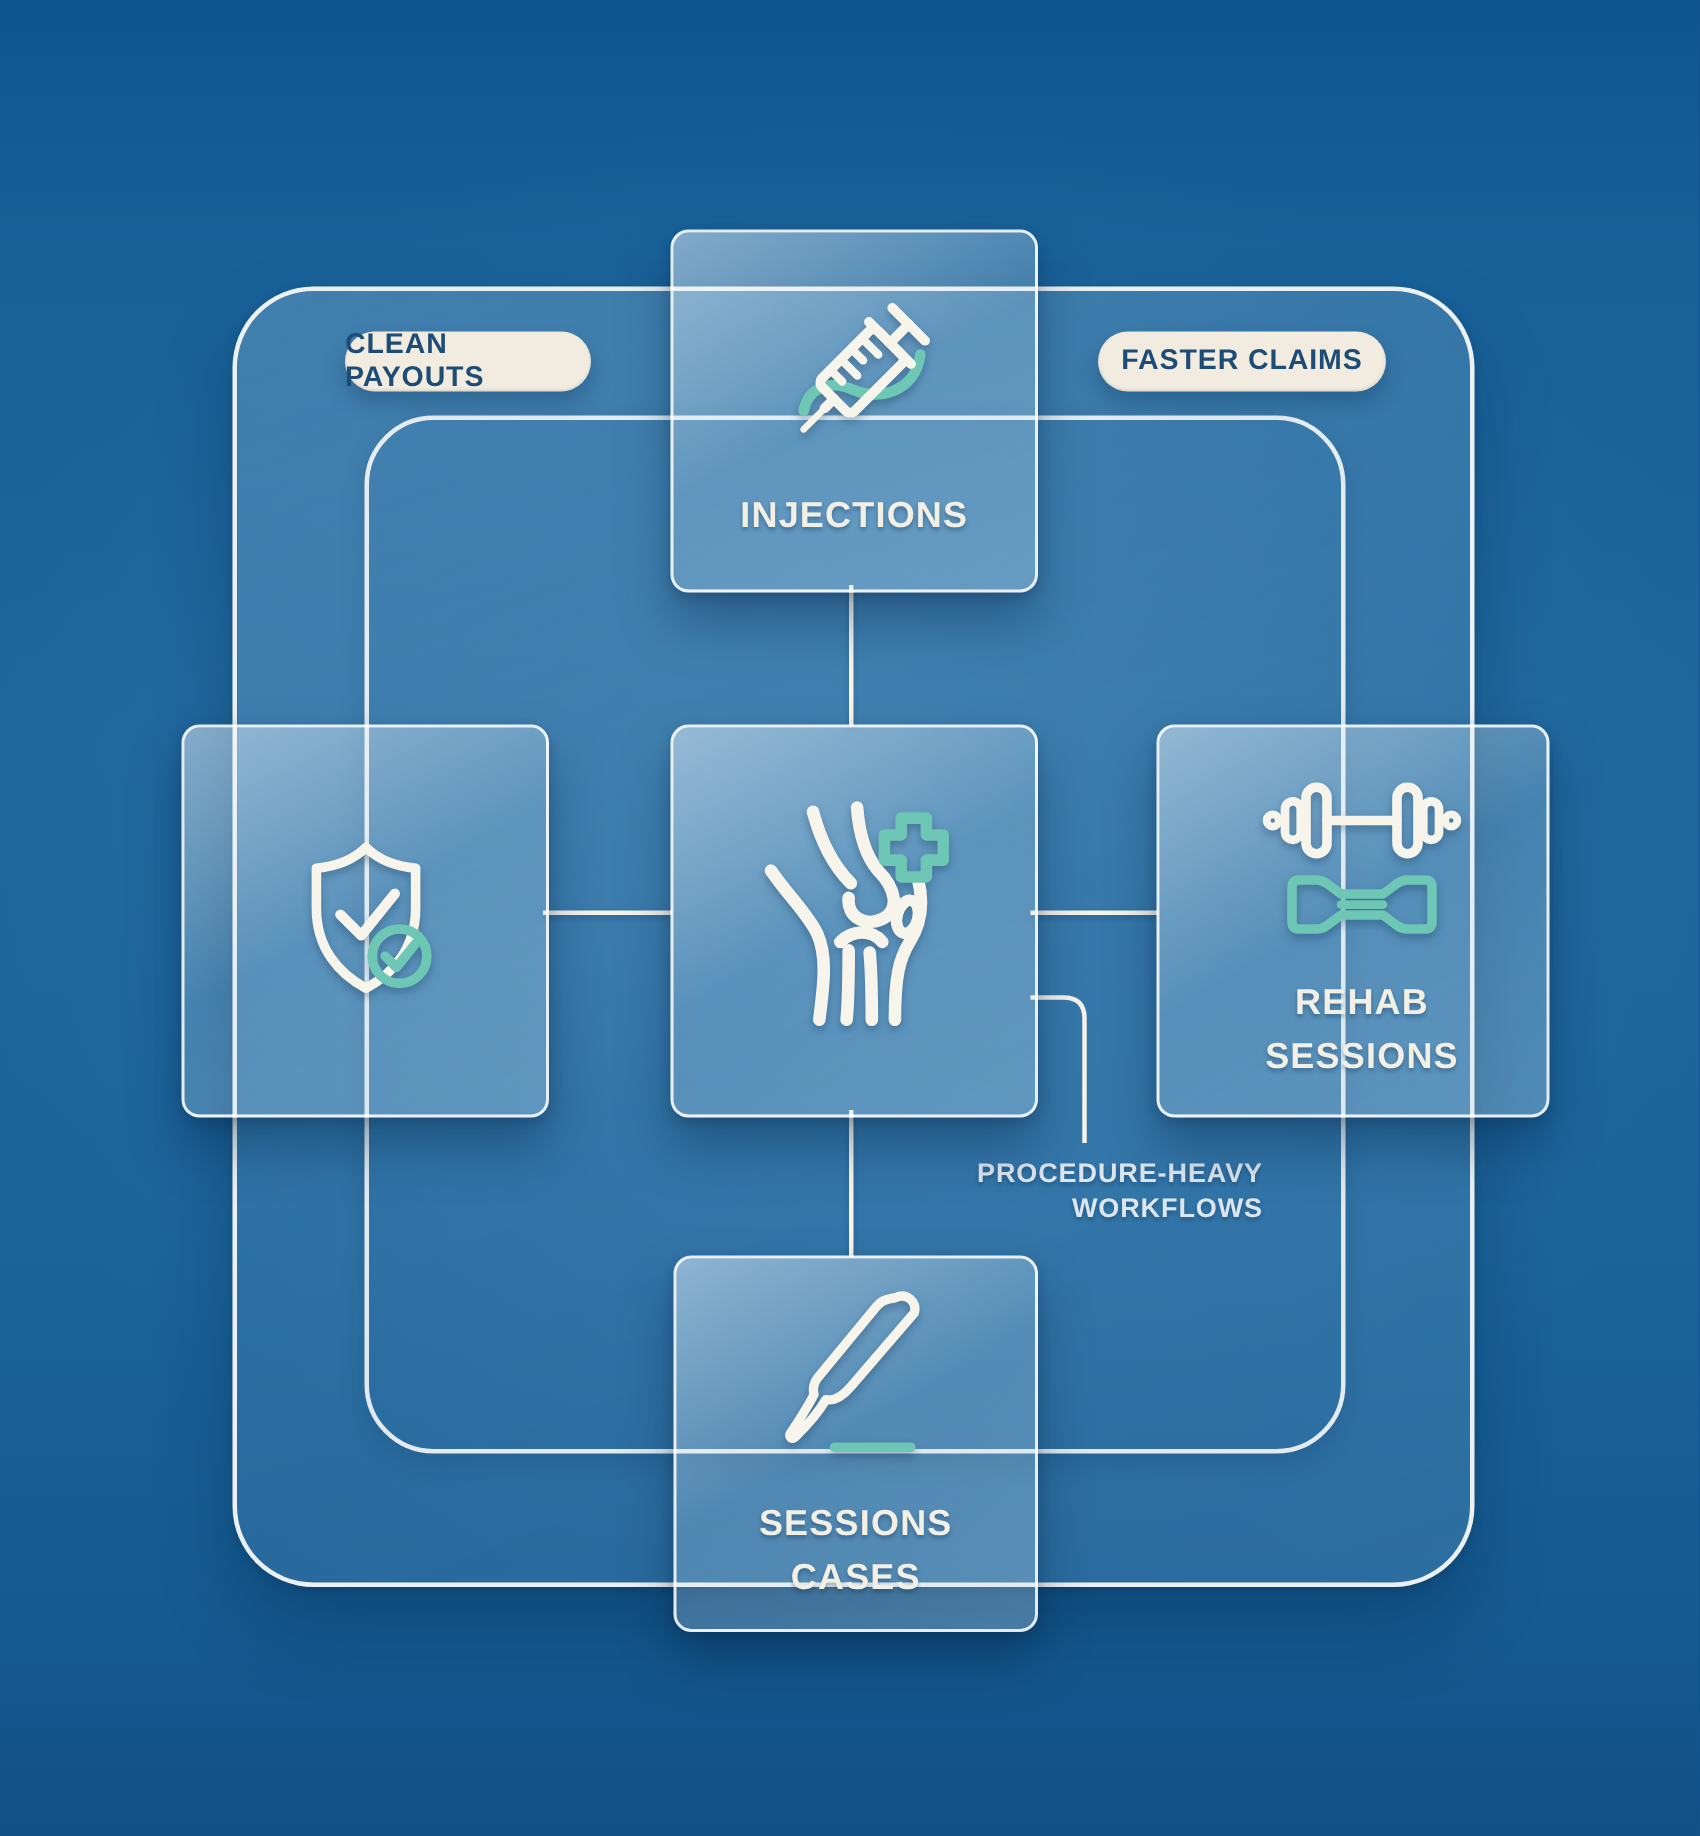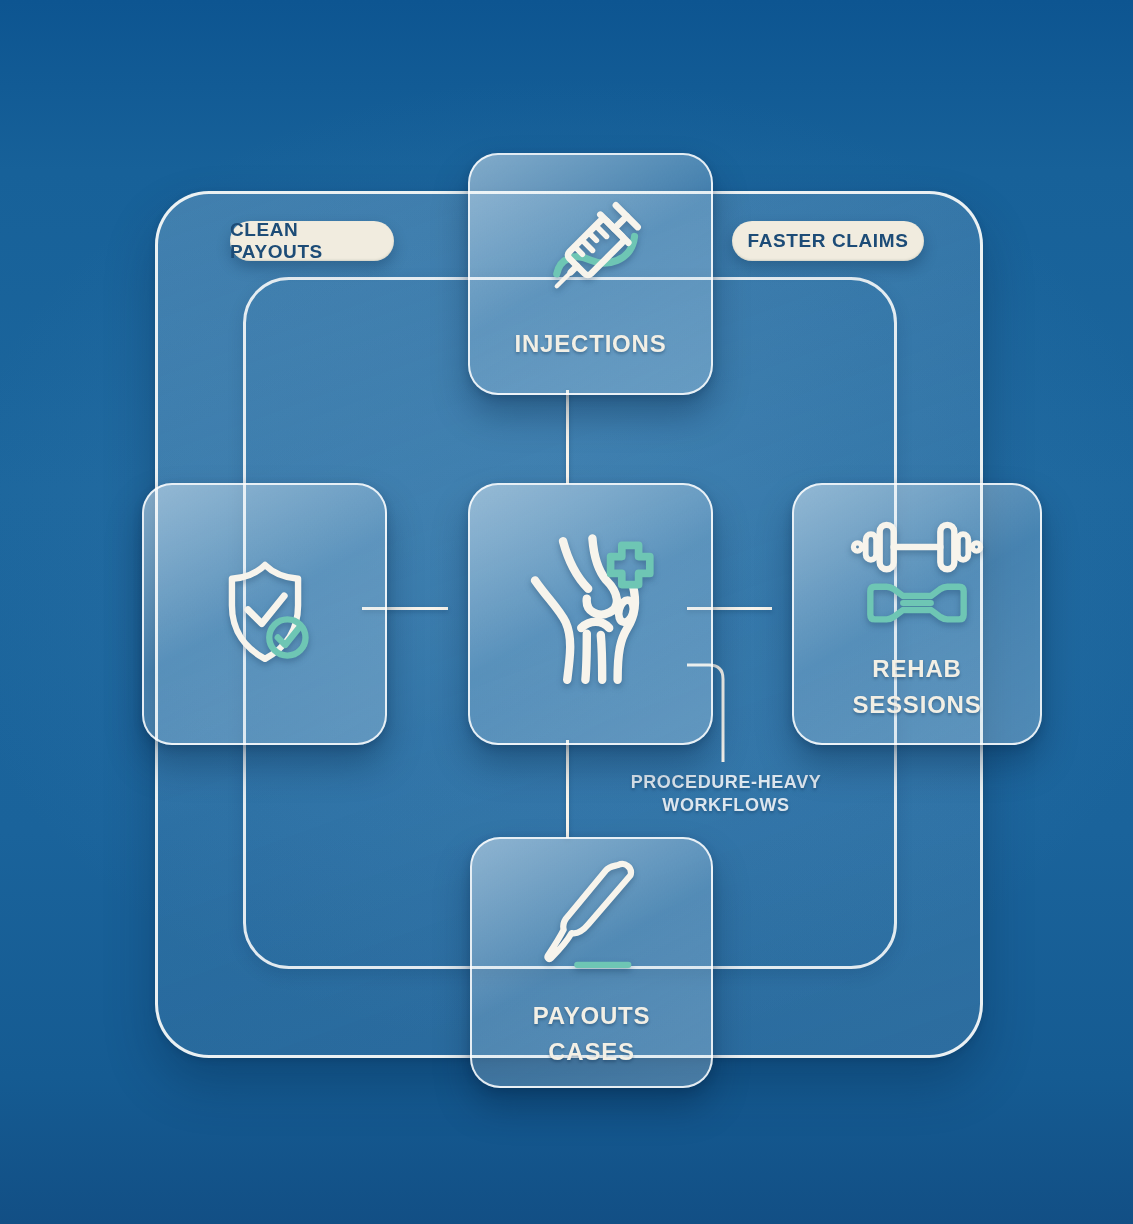--- a/index.html
+++ b/index.html
@@ -32,49 +32,49 @@
     box-shadow:0 6px 16px rgba(6,36,66,0.15);
   }
   
   .connector{position:absolute;background:var(--line);box-shadow:0 2px 4px rgba(6,36,66,0.25);}
   .conn-v{width:3px;}
   .conn-h{height:3px;}
   #connector-elbow{position:absolute;left:687px;top:663px;overflow:visible;}
   #connector-elbow path{fill:none;stroke:var(--line);stroke-width:3;}
   
   .card{
-    position:absolute;border-radius:30px;
+    position:absolute;border-radius:12px;
     border:2.5px solid rgba(255,255,255,0.85);
     background:linear-gradient(150deg, rgba(244,250,254,0.48) 0%, rgba(210,230,245,0.22) 48%, rgba(200,225,242,0.30) 100%);
     box-shadow:0 20px 34px rgba(3,32,62,0.35), 0 3px 8px rgba(3,32,62,0.22);
-    display:flex;flex-direction:column;align-items:center;justify-content:center;margin-left:21px;
+    display:flex;flex-direction:column;align-items:center;justify-content:center;
   }
   .card .icon{filter:drop-shadow(0 3px 3px rgba(8,40,72,0.30));line-height:0;}
   .card .node-label{
     width:180px;text-align:center;color:var(--label-text);
     font-weight:bold;font-size:24px;letter-spacing:0.8px;line-height:1.5;
     text-shadow:0 2px 3px rgba(8,40,72,0.35);
   }
   #card-injections{left:447px;top:153px;width:241px;height:238px;gap:8px;}
   #card-payer{left:121px;top:483px;width:241px;height:258px;gap:6px;}
   #card-knee{left:447px;top:483px;width:241px;height:258px;}
-  #card-rehab{left:771px;top:483px;width:246px;height:258px;gap:6px;}
+  #card-rehab{left:771px;top:483px;width:246px;height:258px;gap:6px;padding-left:12px;}
   #card-surgical{left:449px;top:837px;width:239px;height:247px;gap:6px;}
   
   .badge{
     position:absolute;height:40px;border-radius:22px;background:var(--badge-bg);
     display:flex;align-items:center;justify-content:center;
     color:var(--badge-text);font-weight:bold;font-size:19px;letter-spacing:0.6px;
     box-shadow:0 7px 14px rgba(4,34,64,0.28), inset 0 -1px 2px rgba(120,130,120,0.25);
   }
   #badge-clean-claims{left:230px;top:221px;width:164px;}
   #badge-faster-payouts{left:732px;top:221px;width:192px;}
   
   #annotation{
-    position:absolute;left:610px;top:771px;width:232px;text-align:center;
+    position:absolute;left:610px;top:771px;width:232px;text-align:right;
     color:var(--annotation-text);font-weight:bold;font-size:18px;
     letter-spacing:0.6px;line-height:1.25;text-shadow:0 2px 3px rgba(8,40,72,0.35);
   }
   
   svg .w{stroke:var(--line);fill:none;stroke-linecap:round;stroke-linejoin:round;}
   svg .t{stroke:var(--accent-teal);fill:none;stroke-linecap:round;stroke-linejoin:round;}
   .z1{z-index:1}.z2{z-index:2}.z3{z-index:3}.z4{z-index:4}
 </style>
 </head>
 <body>
@@ -154,21 +154,21 @@
     <div class="node-label">REHAB SESSIONS</div>
   </div>
 
   <div id="card-surgical" class="card z3">
     <span class="icon">
       <svg width="136" height="136" viewBox="0 0 120 120">
         <path class="w" stroke-width="5.5" d="M83,8 C89,5 96,10 94,17 L57,60 C52,66 47,69 42,68 C38,75 31,83 24,90 C22,92 20,90 21,88 C27,79 32,71 35,65 C34,61 35,57 39,53 L72,13 C75,9 79,9 83,8 Z"></path>
         <path class="t" stroke-width="5.5" d="M47,96 H92"></path>
       </svg>
     </span>
-    <div class="node-label">PAYOUTS CASES</div>
+    <div class="node-label">SESSIONS CASES</div>
   </div>
 
   <div id="badge-clean-claims" class="badge z4">
     <span>CLEAN PAYOUTS</span>
   </div>
   <div id="badge-faster-payouts" class="badge z4">
     <span>FASTER CLAIMS</span>
   </div>
 
   <div id="annotation" class="z2">PROCEDURE-HEAVY WORKFLOWS</div>

